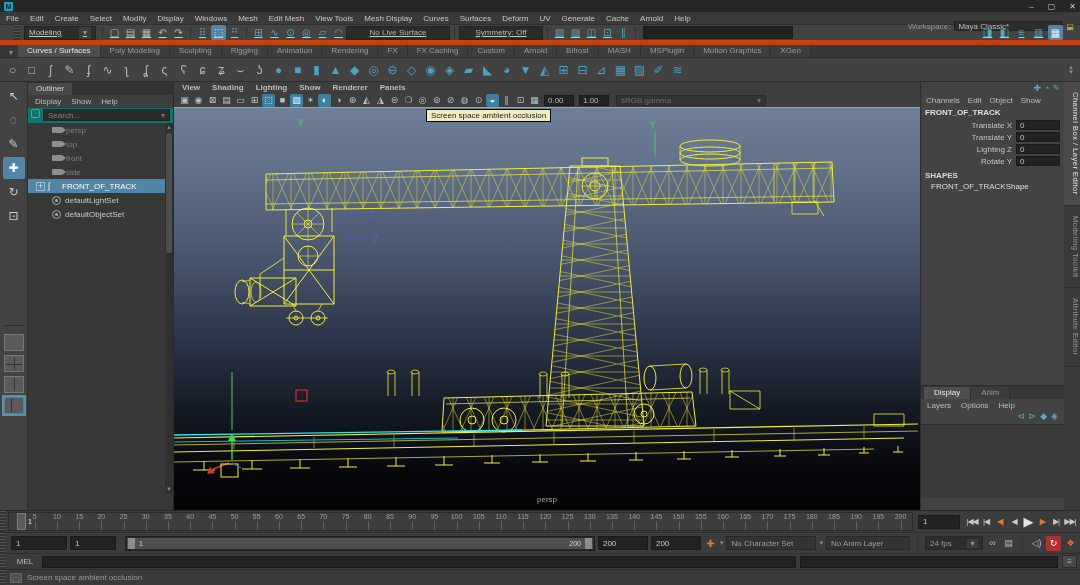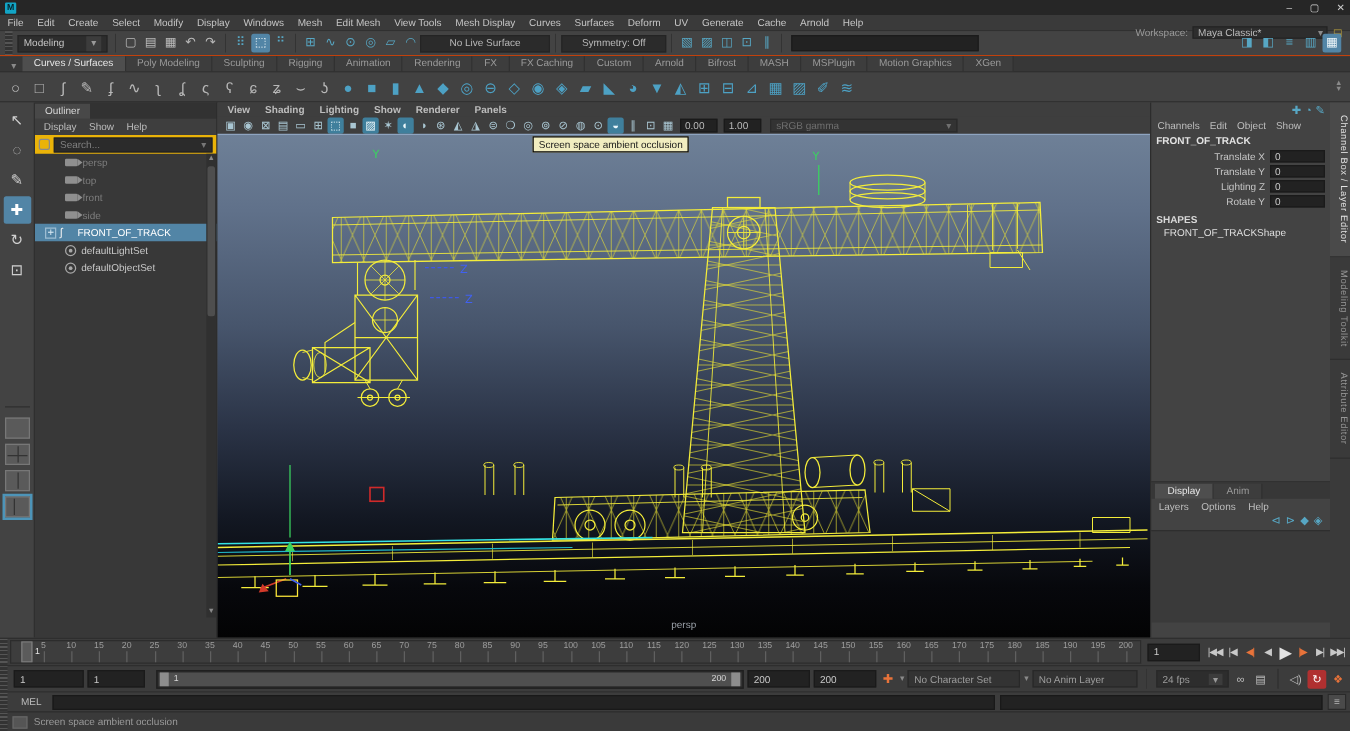--- a/index.html
+++ b/index.html
@@ -28,21 +28,21 @@
   #menu-items { display:flex; gap:11px; }
   .menu-item { color:#c6c6c6; }
   #workspace { margin-left:auto; display:flex; align-items:center; gap:4px;margin-top:16px; }
   #workspace-label { color:#9a9a9a; }
   #workspace-select { width:108px; height:10px; background:#2d2d2d; border:1px solid #242424;
     display:flex; align-items:center; padding:0 3px; color:#bdbdbd; }
   #workspace-select .dd { margin-left:auto; color:#8a8a8a; }
   #workspace-lock { color:#b9a13c; font-size:8px; }
 
   
-  #statusline { height:20px; background:#434343; border-bottom:1px solid #c2410c; padding:0 4px; }
+  #statusline { height:20px; background:#434343; border-bottom:5px solid #c2410c; padding:0 14px;text-decoration:underline; }
   #mode-select { width:72px; height:14px; background:#2d2d2d; border:1px solid #242424;
     display:flex; align-items:center; padding:0 4px; margin:0 2px; }
   #mode-select .dd { margin-left:auto; width:12px; height:12px; background:#3c3c3c; color:#9a9a9a;
     display:flex; align-items:center; justify-content:center; }
   .icon-group { display:flex; align-items:center; gap:1px; }
   .sl-icon { width:15px; height:15px; display:flex; align-items:center; justify-content:center;
     color:#b9b9b9; font-size:10px; border-radius:2px; }
   .sl-icon.teal { color:#57a7c4; }
   .sl-icon.active { background:#5285a6; color:#eaf4f8; }
   .sl-field { height:14px; background:#2b2b2b; border:1px solid #242424; color:#b9b9b9;
@@ -76,21 +76,21 @@
   .lb-div-v { position:absolute; top:1px; bottom:1px; left:50%; width:1px; background:#333; }
   .lb-div-h { position:absolute; left:1px; right:1px; top:50%; height:1px; background:#333; }
   .lb-div-l { position:absolute; top:1px; bottom:1px; left:35%; width:1px; background:#333; }
 
   
   #outliner { position:absolute; left:28px; top:0; width:146px; height:428px; background:#383838; border-right:1px solid #2a2a2a; }
   #outliner-tab { height:13px; background:#323232; display:flex; align-items:flex-end; }
   #outliner-tab span { background:#484848; color:#d6d6d6; padding:1px 8px 2px; }
   .panel-menus { height:13px; display:flex; gap:10px; align-items:center; padding:0 7px; background:#3e3e3e; }
   .panel-menu-item { color:#bdbdbd; }
-  #outliner-search { height:15px; display:flex; align-items:center; gap:3px; padding:1px 3px; background:#eab308; }
+  #outliner-search { height:15px; display:flex; gap:3px; padding:1px 3px; background:#0f766e; }
   #search-box { flex:1; height:12px; background:#2b2b2b; border:1px solid #232323; color:#808080;
     display:flex; align-items:center; padding:0 4px; }
   #search-box .dd { margin-left:auto; color:#777; }
   #search-sq { width:9px; height:9px; border:1px solid #8a8a8a; border-radius:2px; }
   #outliner-list { position:relative; height:371px; }
   .ol-row { height:14px; display:flex; align-items:center; padding-left:24px; color:#c9c9c9; }
   .ol-row.dim { color:#7d7d7d; }
   .ol-row.dim .oi-camera,{ opacity:.55; }
   .ol-row.selected { background:#5285a6; color:#ffffff; padding-left:8px; }
   .oi { margin-right:4px; flex:none; }

